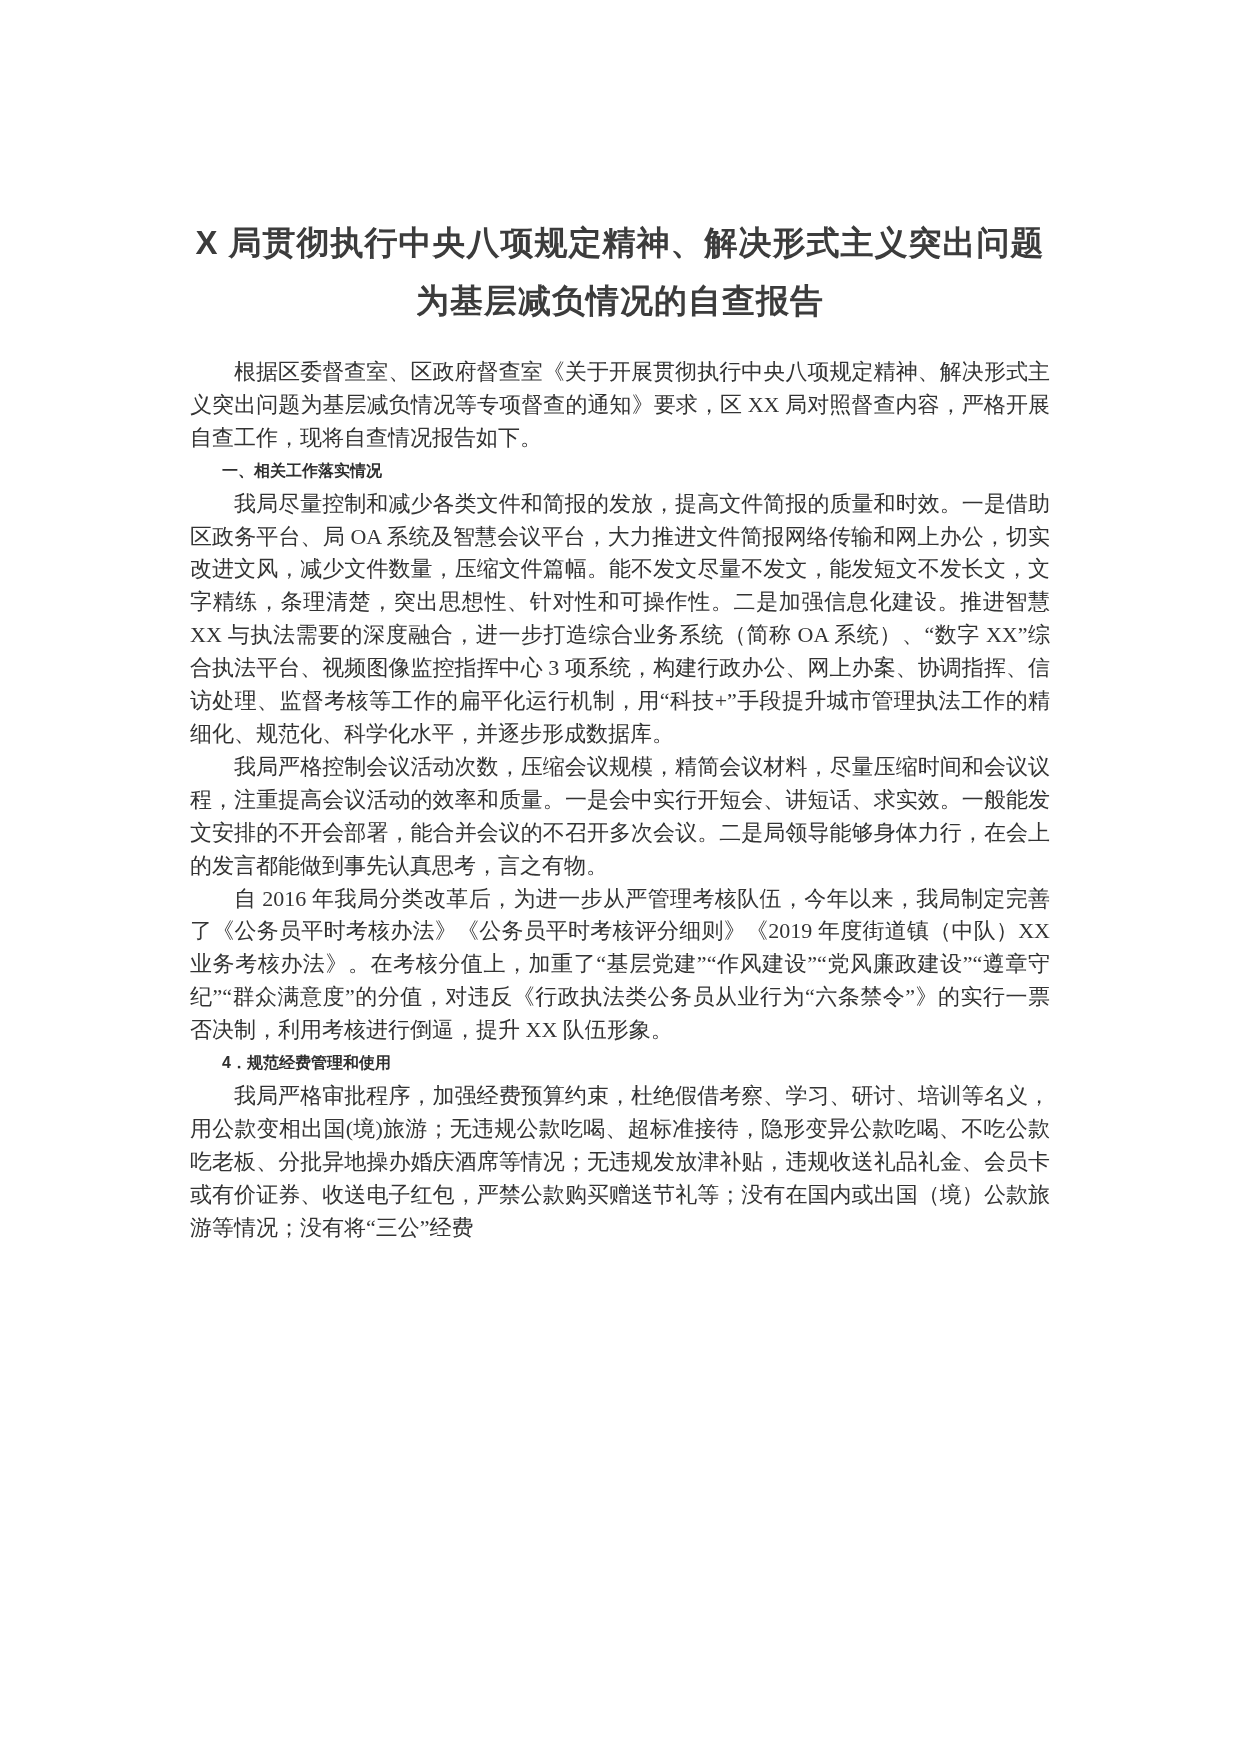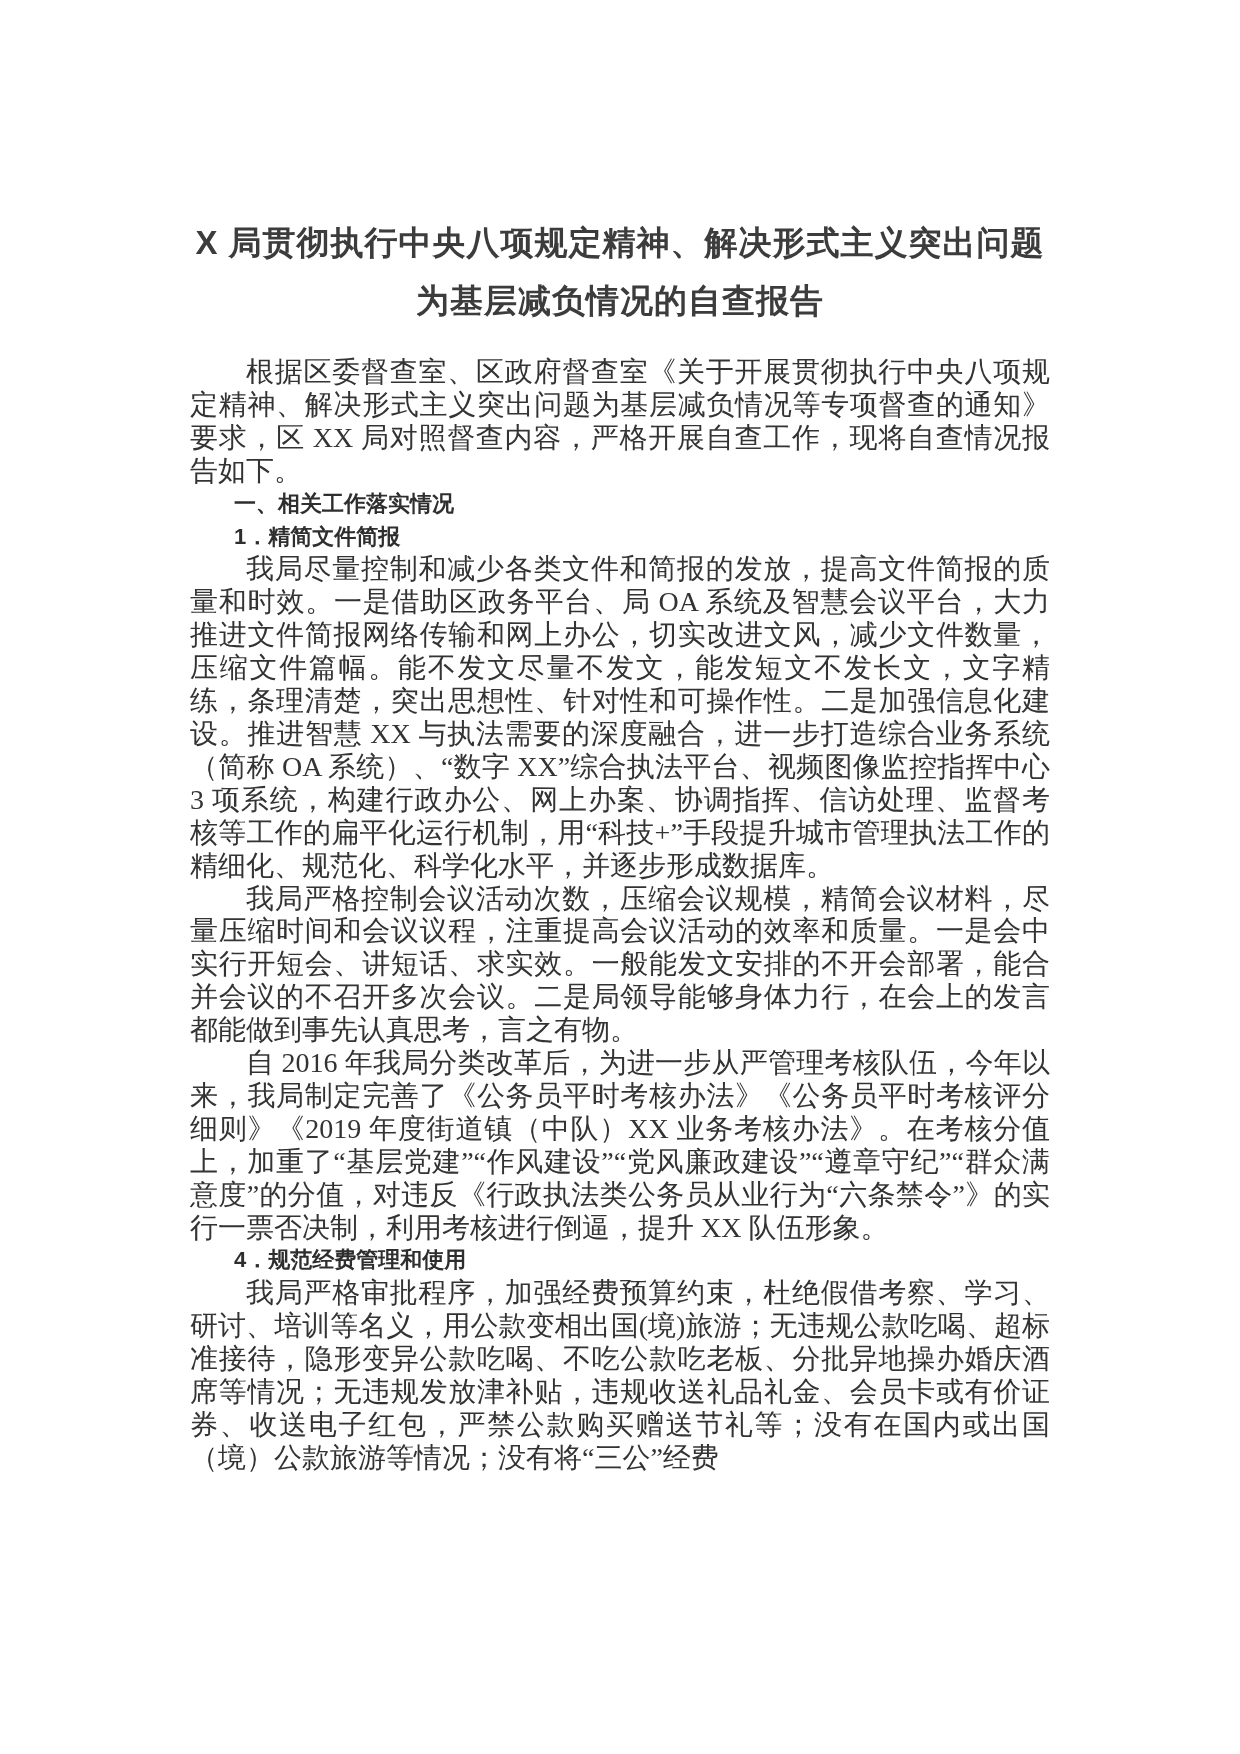--- a/index.html
+++ b/index.html
@@ -18,48 +18,47 @@
     font-weight: 700;
     font-size: 33px;
     line-height: 58px;
     letter-spacing: 1px;
     color: #3c3c3c;
     text-align: center;
     margin-bottom: 26px;
   }
   .para {
     font-family: "Liberation Serif", "DejaVu Serif", serif;
-    font-size: 28px;
+    font-size: 22px;
     line-height: 32.9px;
     color: #333333;
     text-align: justify;
     text-indent: 2em;
   }
   .heading {
     font-family: "Liberation Sans", "DejaVu Sans", sans-serif;
     font-weight: 700;
-    font-size: 22px;
+    font-size: 16px;
     line-height: 32.9px;
     color: #2e2e2e;
     text-indent: 2em;
     text-align: left;
   }
 </style>
 </head>
 <body>
 
 <div class="page">
 
   <h1 class="doc-title">X 局贯彻执行中央八项规定精神、解决形式主义突出问题为基层减负情况的自查报告</h1>
 
   <p class="para">根据区委督查室、区政府督查室《关于开展贯彻执行中央八项规定精神、解决形式主义突出问题为基层减负情况等专项督查的通知》要求，区 XX 局对照督查内容，严格开展自查工作，现将自查情况报告如下。</p>
 
   <h2 class="heading">一、相关工作落实情况</h2>
 
-  <h3 class="heading">1．精简文件简报</h3>
   <p class="para">我局尽量控制和减少各类文件和简报的发放，提高文件简报的质量和时效。一是借助区政务平台、局 OA 系统及智慧会议平台，大力推进文件简报网络传输和网上办公，切实改进文风，减少文件数量，压缩文件篇幅。能不发文尽量不发文，能发短文不发长文，文字精练，条理清楚，突出思想性、针对性和可操作性。二是加强信息化建设。推进智慧 XX 与执法需要的深度融合，进一步打造综合业务系统（简称 OA 系统）、“数字 XX”综合执法平台、视频图像监控指挥中心 3 项系统，构建行政办公、网上办案、协调指挥、信访处理、监督考核等工作的扁平化运行机制，用“科技+”手段提升城市管理执法工作的精细化、规范化、科学化水平，并逐步形成数据库。</p>
 
   <p class="para">我局严格控制会议活动次数，压缩会议规模，精简会议材料，尽量压缩时间和会议议程，注重提高会议活动的效率和质量。一是会中实行开短会、讲短话、求实效。一般能发文安排的不开会部署，能合并会议的不召开多次会议。二是局领导能够身体力行，在会上的发言都能做到事先认真思考，言之有物。</p>
 
   <p class="para">自 2016 年我局分类改革后，为进一步从严管理考核队伍，今年以来，我局制定完善了《公务员平时考核办法》《公务员平时考核评分细则》《2019 年度街道镇（中队）XX 业务考核办法》。在考核分值上，加重了“基层党建”“作风建设”“党风廉政建设”“遵章守纪”“群众满意度”的分值，对违反《行政执法类公务员从业行为“六条禁令”》的实行一票否决制，利用考核进行倒逼，提升 XX 队伍形象。</p>
 
   <h3 class="heading">4．规范经费管理和使用</h3>
   <p class="para">我局严格审批程序，加强经费预算约束，杜绝假借考察、学习、研讨、培训等名义，用公款变相出国(境)旅游；无违规公款吃喝、超标准接待，隐形变异公款吃喝、不吃公款吃老板、分批异地操办婚庆酒席等情况；无违规发放津补贴，违规收送礼品礼金、会员卡或有价证券、收送电子红包，严禁公款购买赠送节礼等；没有在国内或出国（境）公款旅游等情况；没有将“三公”经费</p>
 
 </div>

